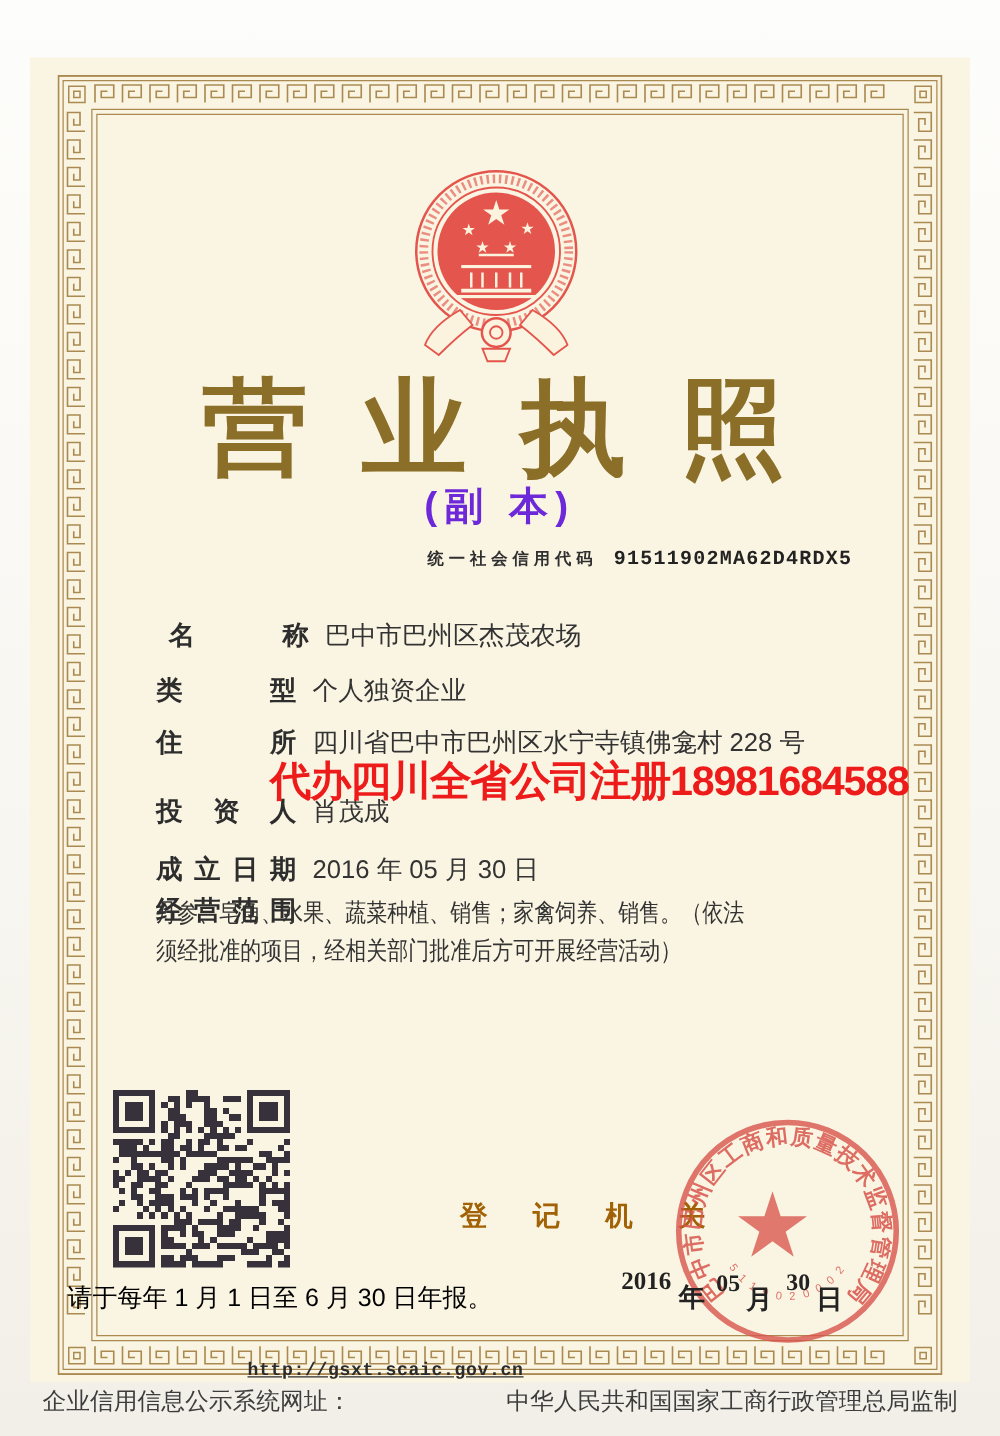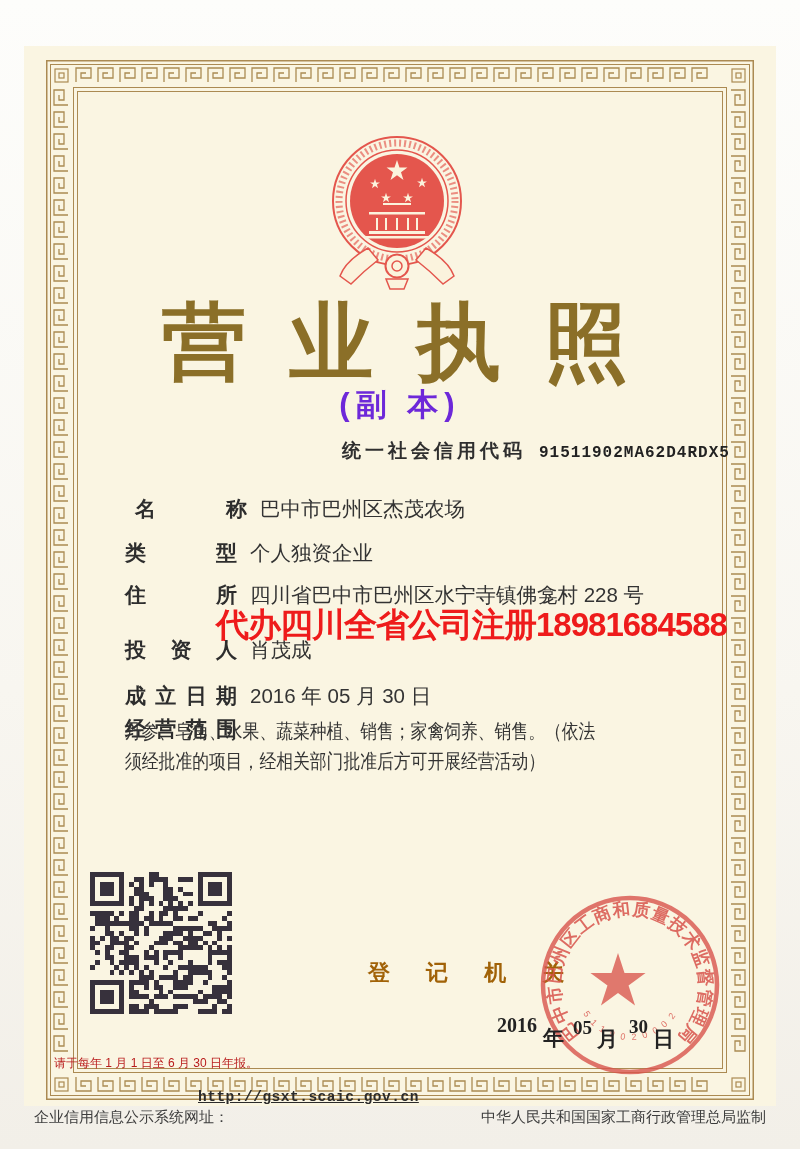--- a/index.html
+++ b/index.html
@@ -19,21 +19,21 @@
   .title{
     left:0;top:240px;width:100%;text-align:center;
     font-size:84px;font-weight:700;letter-spacing:10px;
     color:var(--title_gold,#8b6f28);white-space:pre;
   }
   .subtitle{
     left:0;top:338px;width:100%;text-align:center;
     font-size:31px;font-weight:600;letter-spacing:6px;color:#6d28d9;
   }
   .credit-row{left:318px;top:392px;display:flex;align-items:baseline;gap:13px;white-space:nowrap;}
-  .credit-label{font-size:19px;font-weight:700;letter-spacing:4px;color:#2f2f2f;position:static;}
+  .credit-label{font-size:13px;font-weight:700;letter-spacing:4px;color:#2f2f2f;position:static;}
   .credit-value{font-family:"Liberation Mono",monospace;font-size:16px;font-weight:600;letter-spacing:1px;color:#222;position:static;}
   .field-row{left:101px;display:flex;align-items:flex-start;}
   .field-label{
     position:static;width:112px;flex:0 0 112px;margin-right:13px;
     font-size:21px;font-weight:600;color:#2d2d2d;
     text-align:justify;text-align-last:justify;line-height:26px;
   }
   .field-value{position:static;font-size:20.5px;color:#333;line-height:26px;max-width:470px;}
   .scope-line{position:static;font-size:20px;color:#333;line-height:30px;white-space:nowrap;
     transform:scaleX(0.84);transform-origin:left top;}
@@ -47,31 +47,31 @@
   .date-row{left:473px;top:966px;width:200px;height:48px;z-index:5;}
   .date-row span{position:absolute;color:#222;}
   .d-num{font-family:"Liberation Serif",serif;font-weight:600;}
   .d-y{left:0;top:2px;font-size:20px;}
   .d-yu{left:46px;top:12px;font-size:21px;font-weight:700;}
   .d-m{left:76px;top:5px;font-size:19px;}
   .d-mu{left:100px;top:13px;font-size:21px;font-weight:700;}
   .d-d{left:132px;top:4px;font-size:19px;}
   .d-du{left:156px;top:13px;font-size:21px;font-weight:700;}
   .notices{left:30px;top:982px;width:616px;z-index:6;}
-  .notice-line{position:static;font-size:12px;font-weight:500;color:#b91c1c;line-height:23.5px;margin-top:24px;}
+  .notice-line{position:static;font-size:20px;font-weight:500;color:#000000;line-height:23.5px;}
   .url{
     left:174px;top:1043px;z-index:7;
     font-family:"Liberation Mono",monospace;font-size:14.5px;font-weight:700;
     color:#2b2b2b;text-decoration:underline;letter-spacing:0.5px;
   }
   .footer{
     position:absolute;left:0;top:1108px;width:800px;
     display:flex;justify-content:space-between;
     padding:0 34px;box-sizing:border-box;
-    font-size:15px;color:#3d3d3d;
+    font-size:19px;color:#3d3d3d;
   }
 </style>
 </head>
 <body>
 
 <div class="paper">
 
   <svg id="border-svg" width="708" height="1040">
       <rect x="0.75" y="0.75" width="706.5" height="1038.5" fill="none" stroke="#ab8a52" stroke-width="1.5"></rect>
       <rect x="4.5" y="4.5" width="699" height="1031" fill="none" stroke="#ab8a52" stroke-width="1"></rect>

